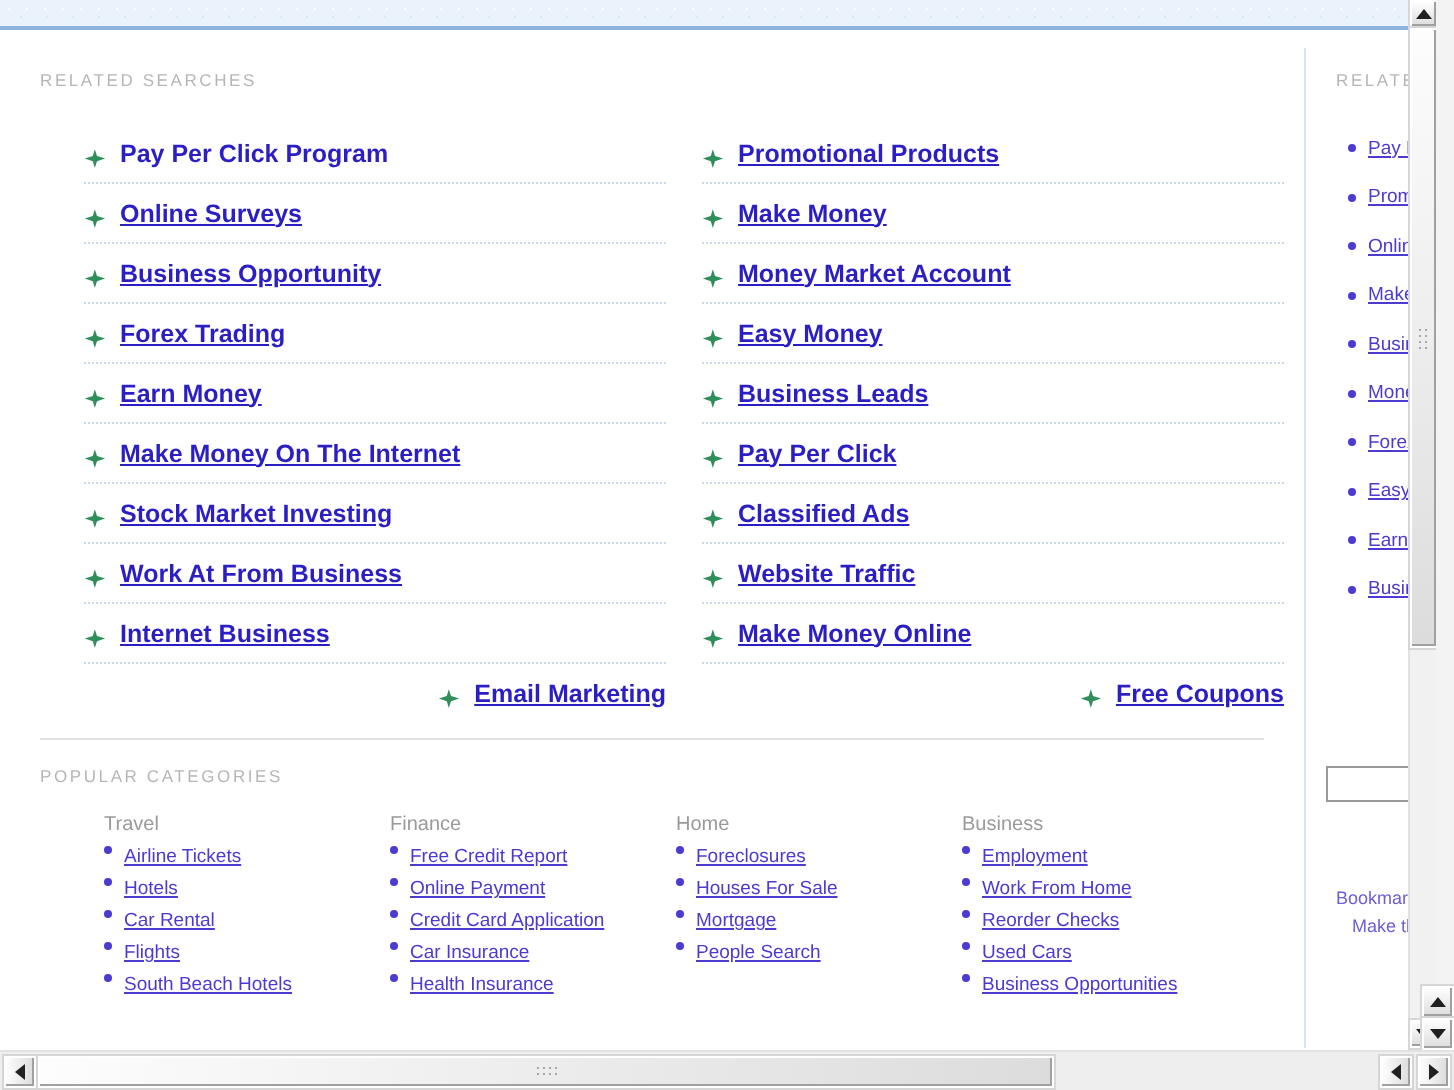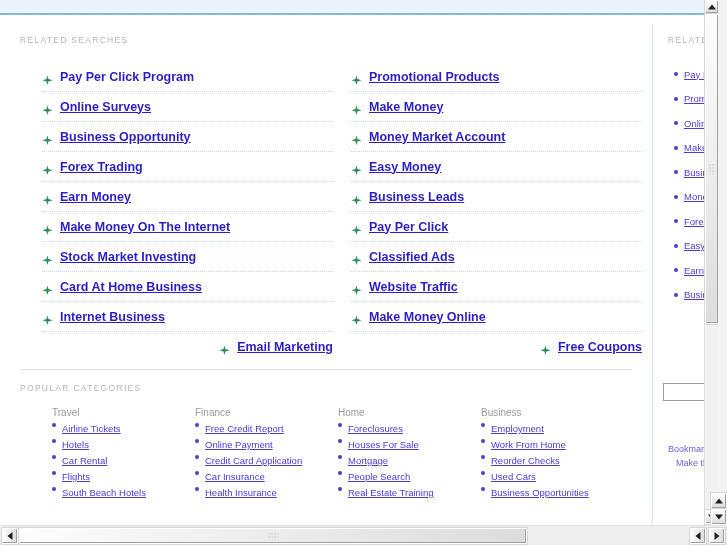--- a/index.html
+++ b/index.html
@@ -308,21 +308,21 @@
                   <path d="M5.4 0.6 L6.5 4.0 L10.6 5.3 L6.5 6.6 L5.4 10.0 L4.4 6.6 L0.4 5.3 L4.4 4.0 Z" fill="#2f8f5b"></path>
                 </svg></span>
               <a class="rs-link">Classified Ads</a>
             </div>
           </div>
           <div class="rs-row">
             <div class="rs-cell">
               <span class="marker"><svg width="11" height="11" viewBox="0 0 11 11">
                   <path d="M5.4 0.6 L6.5 4.0 L10.6 5.3 L6.5 6.6 L5.4 10.0 L4.4 6.6 L0.4 5.3 L4.4 4.0 Z" fill="#2f8f5b"></path>
                 </svg></span>
-              <a class="rs-link">Card At Home Business</a>
+              <a class="rs-link">Work At From Business</a>
             </div>
             <div class="rs-cell spacer"></div>
             <div class="rs-cell">
               <span class="marker"><svg width="11" height="11" viewBox="0 0 11 11">
                   <path d="M5.4 0.6 L6.5 4.0 L10.6 5.3 L6.5 6.6 L5.4 10.0 L4.4 6.6 L0.4 5.3 L4.4 4.0 Z" fill="#2f8f5b"></path>
                 </svg></span>
               <a class="rs-link">Website Traffic</a>
             </div>
           </div>
           <div class="rs-row">
@@ -424,24 +424,20 @@
                 <a class="pc-link">Houses For Sale</a>
               </li>
               <li class="pc-item">
                 <span class="dot"></span>
                 <a class="pc-link">Mortgage</a>
               </li>
               <li class="pc-item">
                 <span class="dot"></span>
                 <a class="pc-link">People Search</a>
               </li>
-              <li class="pc-item">
-                <span class="dot"></span>
-                <a class="pc-link">Real Estate Training</a>
-              </li>
             </ul>
           </div>
           <div class="pc-col">
             <div class="pc-head">Business</div>
             <ul class="pc-list">
               <li class="pc-item">
                 <span class="dot"></span>
                 <a class="pc-link">Employment</a>
               </li>
               <li class="pc-item">

